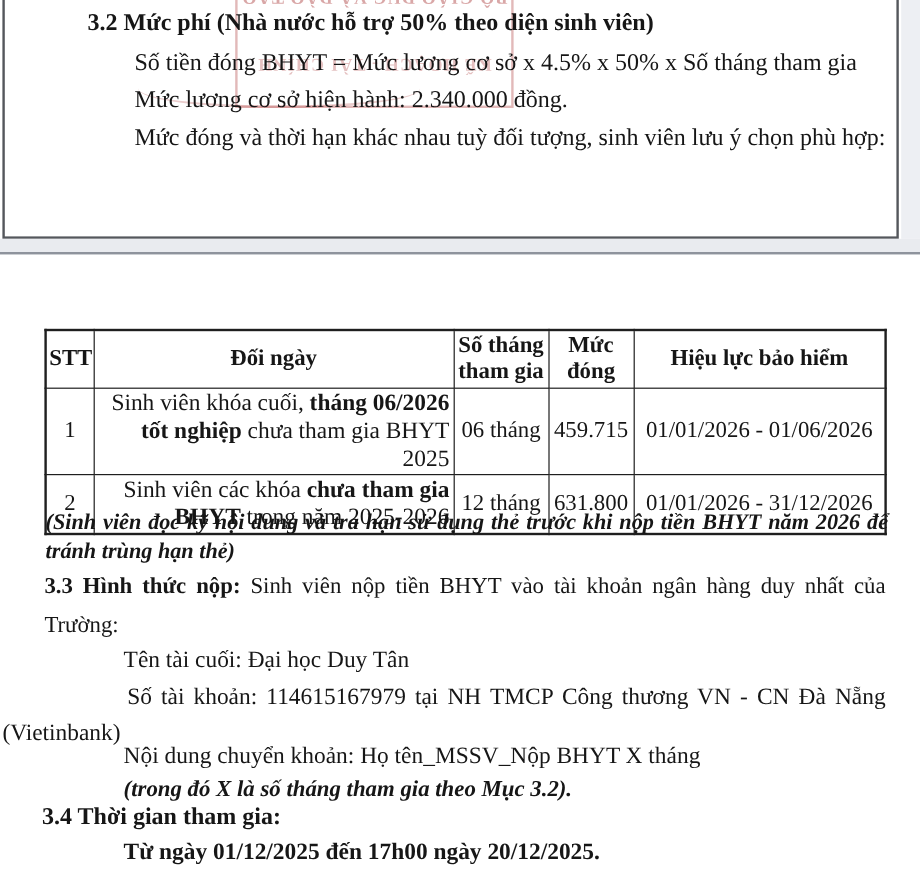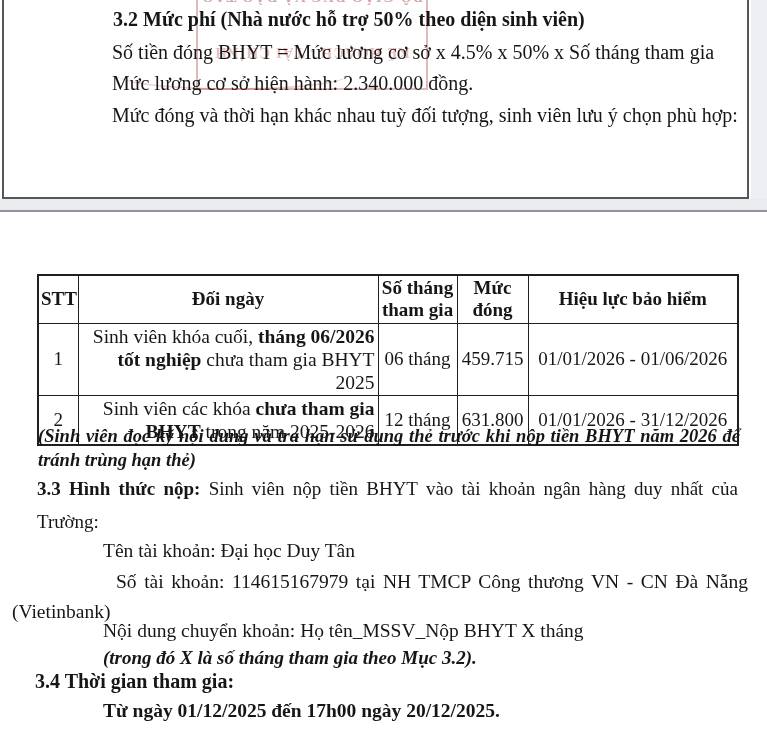--- a/index.html
+++ b/index.html
@@ -10,21 +10,21 @@
     overflow:hidden;
     font-family:"Liberation Serif","DejaVu Serif",serif;
     color:#161616;
   }
   
   #top-box{
     position:absolute;left:2px;top:-14px;width:747px;height:213px;
     border:2px solid #54575c;background:#ffffff;box-sizing:border-box;
   }
   .tb-line{position:absolute;white-space:nowrap;font-size:20px;}
-  #tb-heading{left:69px;top:20px;font-weight:bold;margin-left:40px;}
+  #tb-heading{left:69px;top:20px;font-weight:bold;}
   #tb-formula{left:108px;top:53px;}
   #tb-salary{left:108px;top:84px;}
   #tb-note{left:108px;top:116px;}
   
   #stamp{
     position:absolute;left:192px;top:-8px;width:232px;height:110px;
     border:2px solid rgba(178,72,72,0.38);box-sizing:border-box;
     pointer-events:none;
   }
   .stamp-line{
@@ -65,21 +65,21 @@
     font-style:italic;font-weight:600;font-size:18.5px;line-height:24px;
     text-align:justify;
   }
   #sec33{
     left:37px;top:472px;width:701px;
     font-size:19px;line-height:33px;text-align:justify;word-spacing:1px;
   }
   #sec33 .lead{font-weight:bold;}
   #acct-name{left:103px;top:540px;white-space:nowrap;}
   #acct-num{
-    left:12px;top:567px;width:736px;
+    left:2px;top:567px;width:736px;
     text-indent:104px;text-align:justify;line-height:30px;word-spacing:2.5px;
   }
   #transfer{left:103px;top:620px;white-space:nowrap;}
   #transfer-hint{left:103px;top:647px;font-style:italic;font-weight:600;font-size:19px;white-space:nowrap;}
   #sec34{left:35px;top:670px;font-weight:bold;font-size:20px;white-space:nowrap;}
   #period{left:103px;top:700px;white-space:nowrap;font-weight:bold;}
 </style>
 </head>
 <body>
 
@@ -133,21 +133,21 @@
         </tr>
       </tbody>
   </table>
 
   <div id="table-note" class="para">(Sinh viên đọc kỹ nội dung và tra hạn sử dụng thẻ trước khi nộp tiền BHYT năm 2026 để tránh trùng hạn thẻ)</div>
 
   <div id="sec33" class="para">
     <span class="lead">3.3 Hình thức nộp:</span><span> Sinh viên nộp tiền BHYT vào tài khoản ngân hàng duy nhất của Trường:</span>
   </div>
 
-  <div id="acct-name" class="para">Tên tài khoản: Đại học Duy Tân</div>
+  <div id="acct-name" class="para">Tên tài cuối: Đại học Duy Tân</div>
   <div id="acct-num" class="para">Số tài khoản: 114615167979 tại NH TMCP Công thương VN - CN Đà Nẵng (Vietinbank)</div>
   <div id="transfer" class="para">Nội dung chuyển khoản: Họ tên_MSSV_Nộp BHYT X tháng</div>
   <div id="transfer-hint" class="para">(trong đó X là số tháng tham gia theo Mục 3.2).</div>
 
   <div id="sec34" class="para">3.4 Thời gian tham gia:</div>
   <div id="period" class="para">Từ ngày 01/12/2025 đến 17h00 ngày 20/12/2025.</div>
 
 </div>
 
 </body></html>

